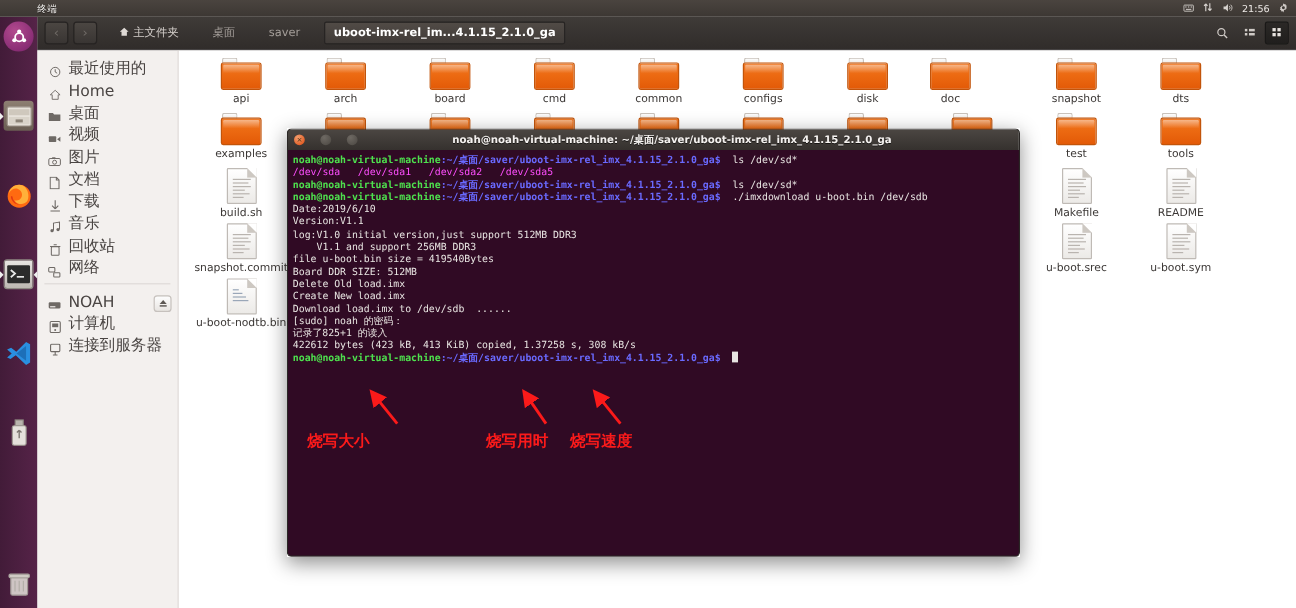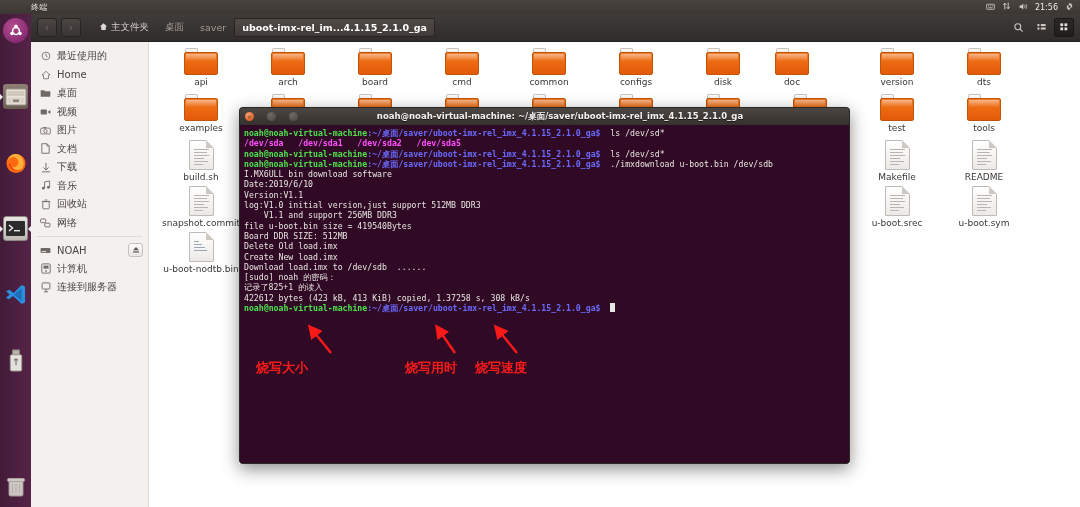--- a/index.html
+++ b/index.html
@@ -52,21 +52,21 @@
     display:flex; align-items:center; padding:0 6px; gap:4px;
     border-bottom:1px solid #232020;
   }
   .navbtn{
     width:20px; height:19px; border:1px solid #262322;
     background:linear-gradient(#4b4642,#393533);
     border-radius:3px; color:#cfcac6; font-size:11px;
     display:flex; align-items:center; justify-content:center;
   }
   .navbtn.dim{ color:#6f6a66; }
-  #breadcrumb{ display:flex; align-items:center; margin-left:6px; gap:0;justify-content:flex-end; }
+  #breadcrumb{ display:flex; align-items:center; margin-left:6px; gap:12px;justify-content:flex-end; }
   .crumb{
     height:19px; padding:0 7px; display:flex; align-items:center; gap:3px;
     color:#d5d0cc; font-size:9.5px; background:transparent;
     border:1px solid transparent;
   }
   .crumb.muted{ color:#a39d98; }
   .crumb.active{
     background:linear-gradient(#514b46,#403b38);
     border:1px solid #272423; border-radius:2px; color:#ffffff; font-weight:bold;
   }
@@ -76,22 +76,22 @@
   .tbtn.on{ background:linear-gradient(#2b2826,#201e1d); border:1px solid #191817; }
 
   #nau-body{ display:flex; height:465px; }
 
   
   #sidebar{
     width:118px; background:#f3f0ee; border-right:1px solid #dcd8d4;
     padding-top:5px; position:relative;
   }
   .side-item{
-    height:18.5px; display:flex; align-items:center; padding-left:9px; gap:6px;
-    color:#4a4543; font-size:10px; white-space:nowrap;
+    height:18.5px; display:flex; align-items:flex-end; padding-left:9px; gap:6px;
+    color:#4a4543; font-size:13px; white-space:nowrap;
   }
   .side-ic{ width:11px; height:11px; display:flex; align-items:center;
     justify-content:center; flex:0 0 11px; }
   .side-sep{ height:1px; background:#dedad7; margin:4px 6px; }
   .eject{ margin-left:auto; margin-right:5px; width:15px; height:14px;
     border:1px solid #c6c1bd; border-radius:3px; background:linear-gradient(#fdfdfd,#e8e5e2);
     display:flex; align-items:center; justify-content:center; }
   #side-resizer{ position:absolute; right:-1px; top:0; width:2px; height:100%; }
 
   
@@ -158,21 +158,21 @@
   #term-screen{
     height:339px; background:#300a24; border:1px solid #2a2725; border-top:none;
     border-radius:0 0 4px 4px;
     font-family:"DejaVu Sans Mono","Liberation Mono",monospace;
     font-size:8.2px; line-height:10.3px; color:#e6e3e0;
     padding:3px 4px; overflow:hidden; position:relative;
   }
   #term-screen .ln{ white-space:pre; }
   .c-user{ color:#4ee24e; font-weight:bold; }
   .c-path{ color:#6a6aff; font-weight:bold; }
-  .c-dev{ color:#ff4fff; font-weight:bold; }
+  .c-dev{ color:#ff4fff; font-weight:normal; }
   .c-plain{ color:#e8e5e2; }
   .cursor{ display:inline-block; width:5px; height:9px; background:#e8e5e2;
     vertical-align:-1px; }
 
   
   #annots{ position:absolute; left:0; top:0; width:1080px; height:507px;
     pointer-events:none; z-index:50; }
   .ann-label{
     position:absolute; color:#fb1a1a; font-size:13px; font-weight:bold;
     font-family:"DejaVu Sans","Liberation Sans",sans-serif; white-space:nowrap;
@@ -528,21 +528,21 @@
             <span class="tab"></span>
             <span class="body"></span>
           </div>
         <span class="icon-label">doc</span>
       </div>
       <div class="icon-cell" style="left:704px;top:6px">
         <div class="folder">
             <span class="tab"></span>
             <span class="body"></span>
           </div>
-        <span class="icon-label">version</span>
+        <span class="icon-label">snapshot</span>
       </div>
       <div class="icon-cell" style="left:791px;top:6px">
         <div class="folder">
             <span class="tab"></span>
             <span class="body"></span>
           </div>
         <span class="icon-label">dts</span>
       </div>
 
       <div class="icon-cell" style="left:8px;top:52px">
@@ -710,21 +710,20 @@
     <span class="wbtn close">×</span>
     <span class="wbtn min"></span>
     <span class="wbtn max"></span>
     <span class="ttl">noah@noah-virtual-machine: ~/桌面/saver/uboot-imx-rel_imx_4.1.15_2.1.0_ga</span>
   </div>
   <div id="term-screen">
       <div class="ln"><span class="c-user">noah@noah-virtual-machine</span><span class="c-path">:~/桌面/saver/uboot-imx-rel_imx_4.1.15_2.1.0_ga$ </span><span class="c-plain"> ls /dev/sd*</span></div>
       <div class="ln"><span class="c-dev">/dev/sda   /dev/sda1   /dev/sda2   /dev/sda5</span></div>
       <div class="ln"><span class="c-user">noah@noah-virtual-machine</span><span class="c-path">:~/桌面/saver/uboot-imx-rel_imx_4.1.15_2.1.0_ga$ </span><span class="c-plain"> ls /dev/sd*</span></div>
       <div class="ln"><span class="c-user">noah@noah-virtual-machine</span><span class="c-path">:~/桌面/saver/uboot-imx-rel_imx_4.1.15_2.1.0_ga$ </span><span class="c-plain"> ./imxdownload u-boot.bin /dev/sdb</span></div>
-      <div class="ln"><span class="c-plain">I.MX6ULL bin download software</span></div>
       <div class="ln"><span class="c-plain">Date:2019/6/10</span></div>
       <div class="ln"><span class="c-plain">Version:V1.1</span></div>
       <div class="ln"><span class="c-plain">log:V1.0 initial version,just support 512MB DDR3</span></div>
       <div class="ln"><span class="c-plain">    V1.1 and support 256MB DDR3</span></div>
       <div class="ln"><span class="c-plain">file u-boot.bin size = 419540Bytes</span></div>
       <div class="ln"><span class="c-plain">Board DDR SIZE: 512MB</span></div>
       <div class="ln"><span class="c-plain">Delete Old load.imx</span></div>
       <div class="ln"><span class="c-plain">Create New load.imx</span></div>
       <div class="ln"><span class="c-plain">Download load.imx to /dev/sdb  ......</span></div>
       <div class="ln"><span class="c-plain">[sudo] noah 的密码：</span></div>

